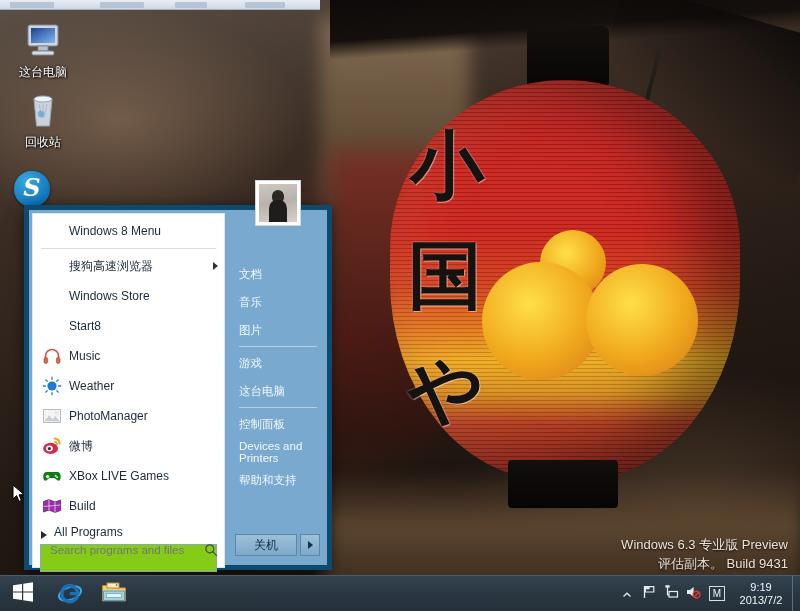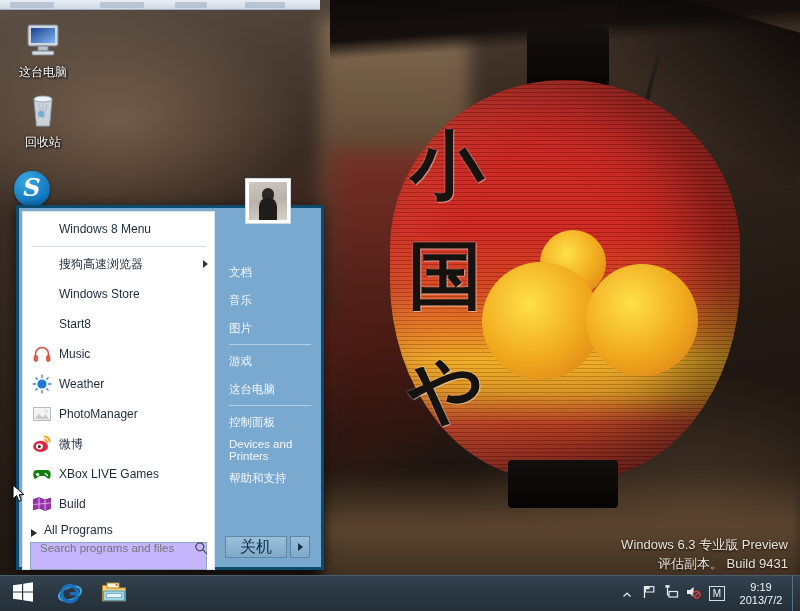--- a/index.html
+++ b/index.html
@@ -119,23 +119,23 @@
   .desk-icon {
     position: absolute; width: 76px; text-align: center;
     color: #fff; font-size: 12px; line-height: 14px;
     text-shadow: 1px 1px 2px #000, 0 0 3px #000;
     cursor: default;
   }
   .desk-icon .glyph { display: block; height: 44px; margin-bottom: 3px; }
 
   
   #start-menu {
-    position: absolute; left: 16px; top: 205px; width: 308px; height: 365px;
+    position: absolute; left: 24px; top: 205px; width: 308px; height: 365px;
     background: #7aa9cf;
-    border: 3px solid #0c4a6e;
+    border: 5px solid #0c4a6e;
     box-shadow: 0 2px 12px rgba(0,0,0,.55);
     display: flex;
   }
   #left-pane {
     width: 193px; height: 100%;
     background: #ffffff;
     border: 1px solid #dfe6ec;
     margin: 3px 0 3px 3px;
     display: flex; flex-direction: column;
   }
@@ -162,21 +162,21 @@
     height: 28px; display: flex; align-items: flex-end; padding: 0 8px;
     font-size: 12px; color: #1b2a3a; cursor: default;
   }
   #ap-tri {
     width: 0; height: 0; border-left: 6px solid #2a2a2a;
     border-top: 4.5px solid transparent; border-bottom: 4.5px solid transparent;
     margin-right: 7px;
   }
   #search-wrap { padding: 5px 7px 7px 7px; }
   #search-box {
-    height: 28px; border: 1px solid #8ba7bd; background: #c4b5fd;
+    height: 28px; border: 1px solid #8ba7bd; background: #84cc16;
     display: flex; align-items: center; padding: 0 4px 16px 6px;
   }
   #search-caret { width: 1px; height: 13px; background: #333; margin-right: 3px; }
   #search-input {
     flex: 1 1 auto; border: 0; outline: 0; font-size: 11.5px;
     color: #4c4c4c; font-family: "Liberation Sans", sans-serif;
     background: transparent;
   }
   #search-icon { width: 14px; height: 14px; flex: 0 0 14px; }
 
@@ -192,21 +192,21 @@
   }
   .rp-sep { height: 1px; background: rgba(255,255,255,.45); margin: 2px 10px 2px 4px; }
   #shutdown-row {
     position: absolute; left: 10px; bottom: 9px;
     display: flex; align-items: stretch; height: 22px;
   }
   #shutdown-btn {
     min-width: 62px; padding: 0 12px;
     background: linear-gradient(180deg, #9cc0da, #7fa9c9);
     border: 1px solid #5e87a6; color: #133049;
-    font-size: 16px; display: flex; align-items: center; justify-content: center;
+    font-size: 12px; display: flex; align-items: center; justify-content: center;
     cursor: default;
     font-family: Liberation Mono, monospace;
   }
   #shutdown-arrow {
     width: 20px; margin-left: 3px;
     background: linear-gradient(180deg, #9cc0da, #7fa9c9);
     border: 1px solid #5e87a6;
     display: flex; align-items: center; justify-content: center; cursor: default;
   }
   #shutdown-arrow i {

